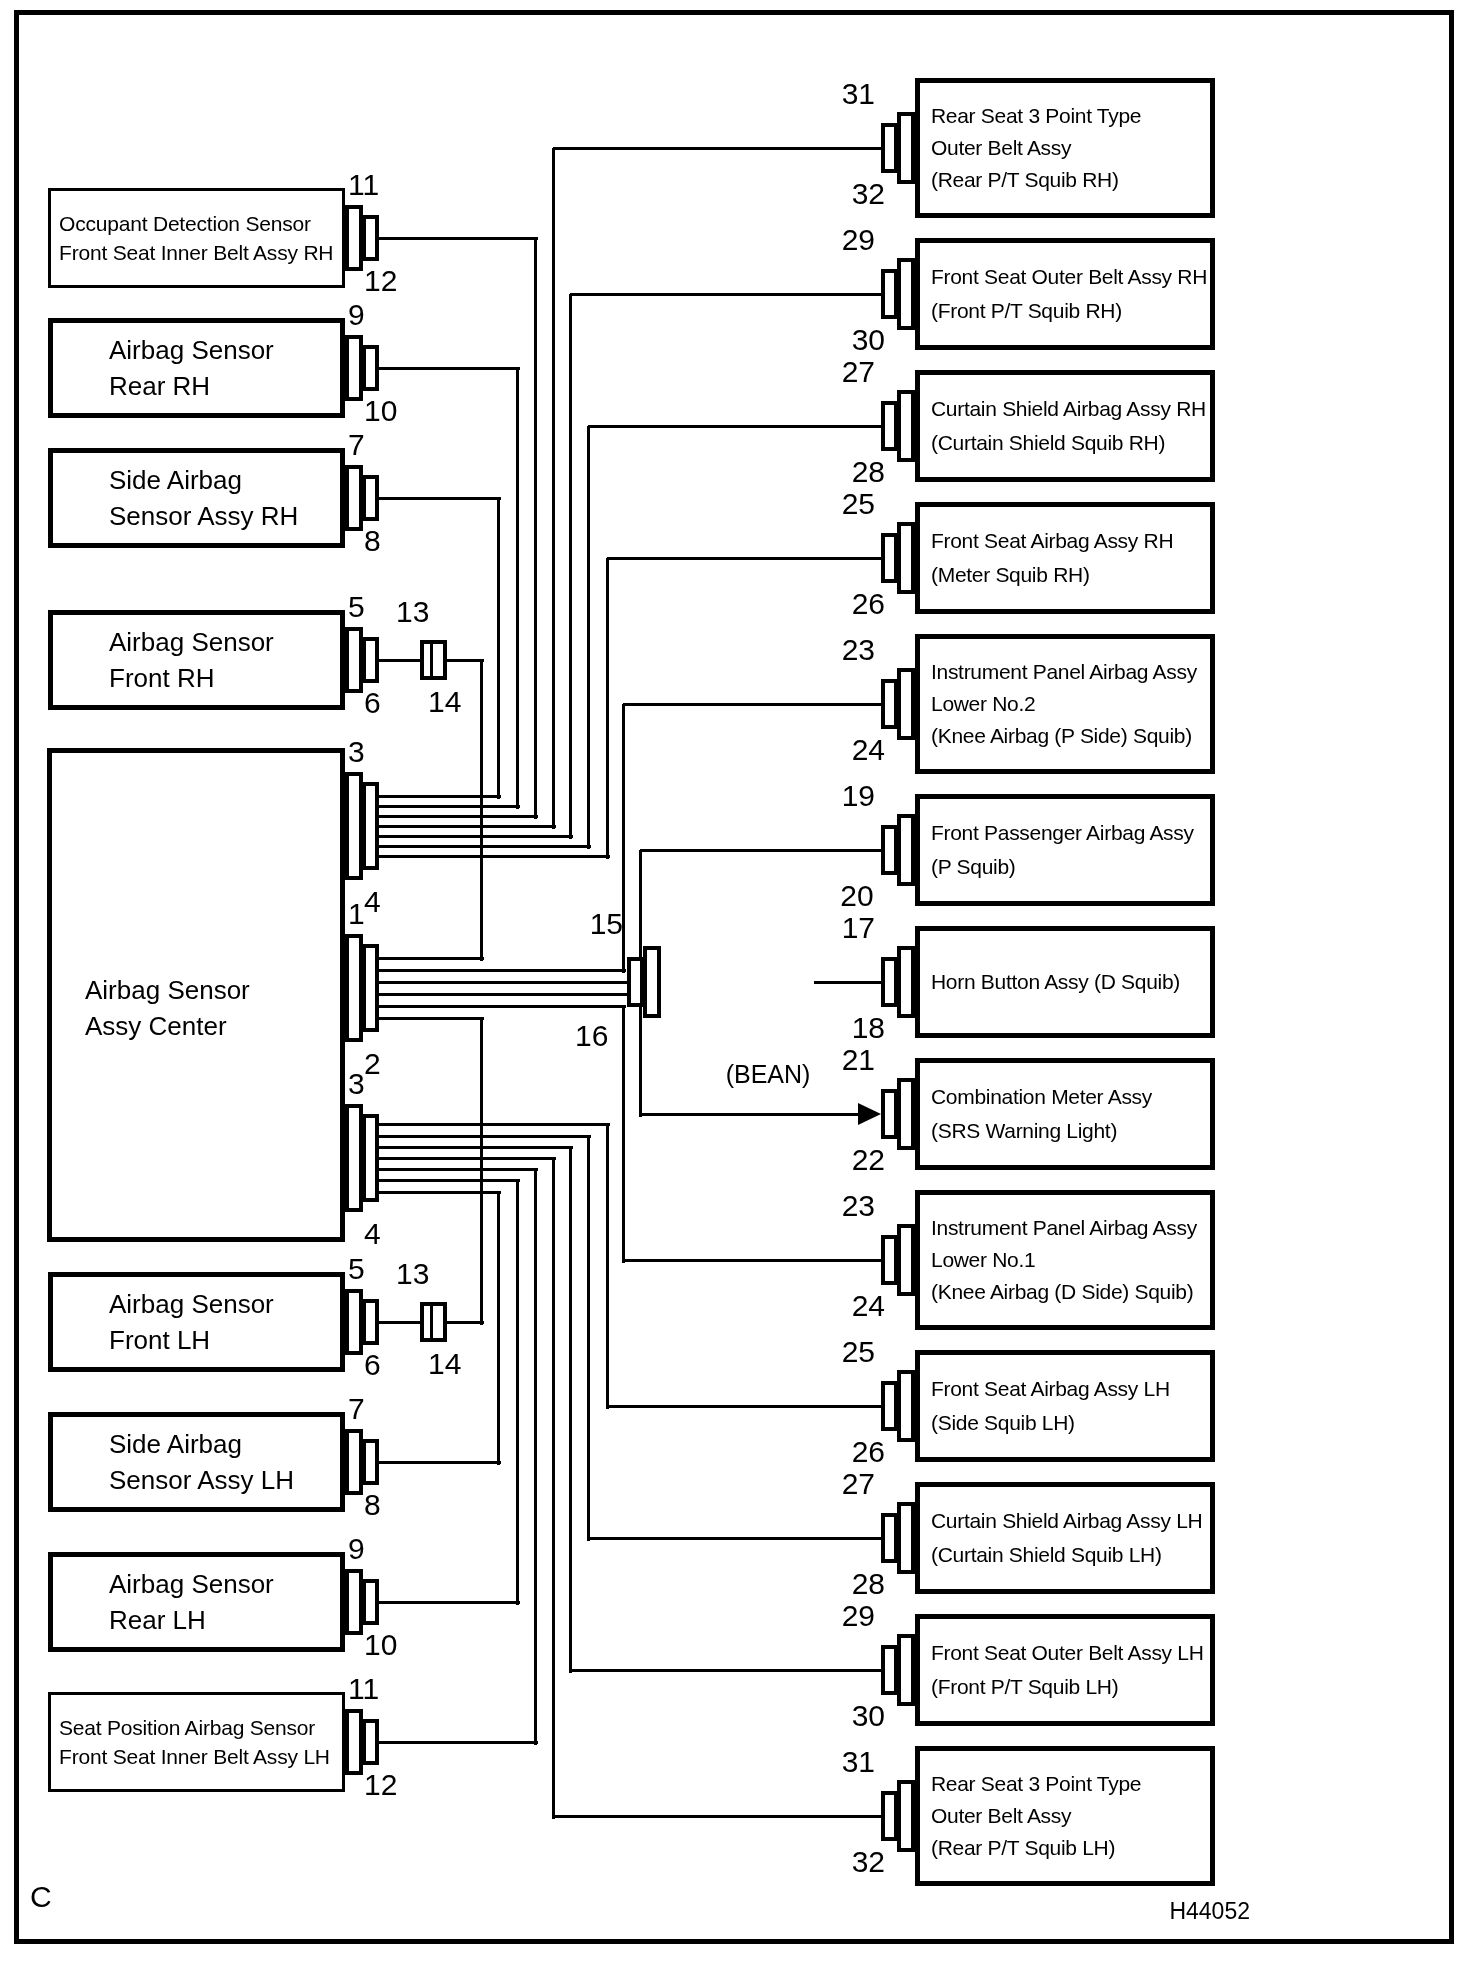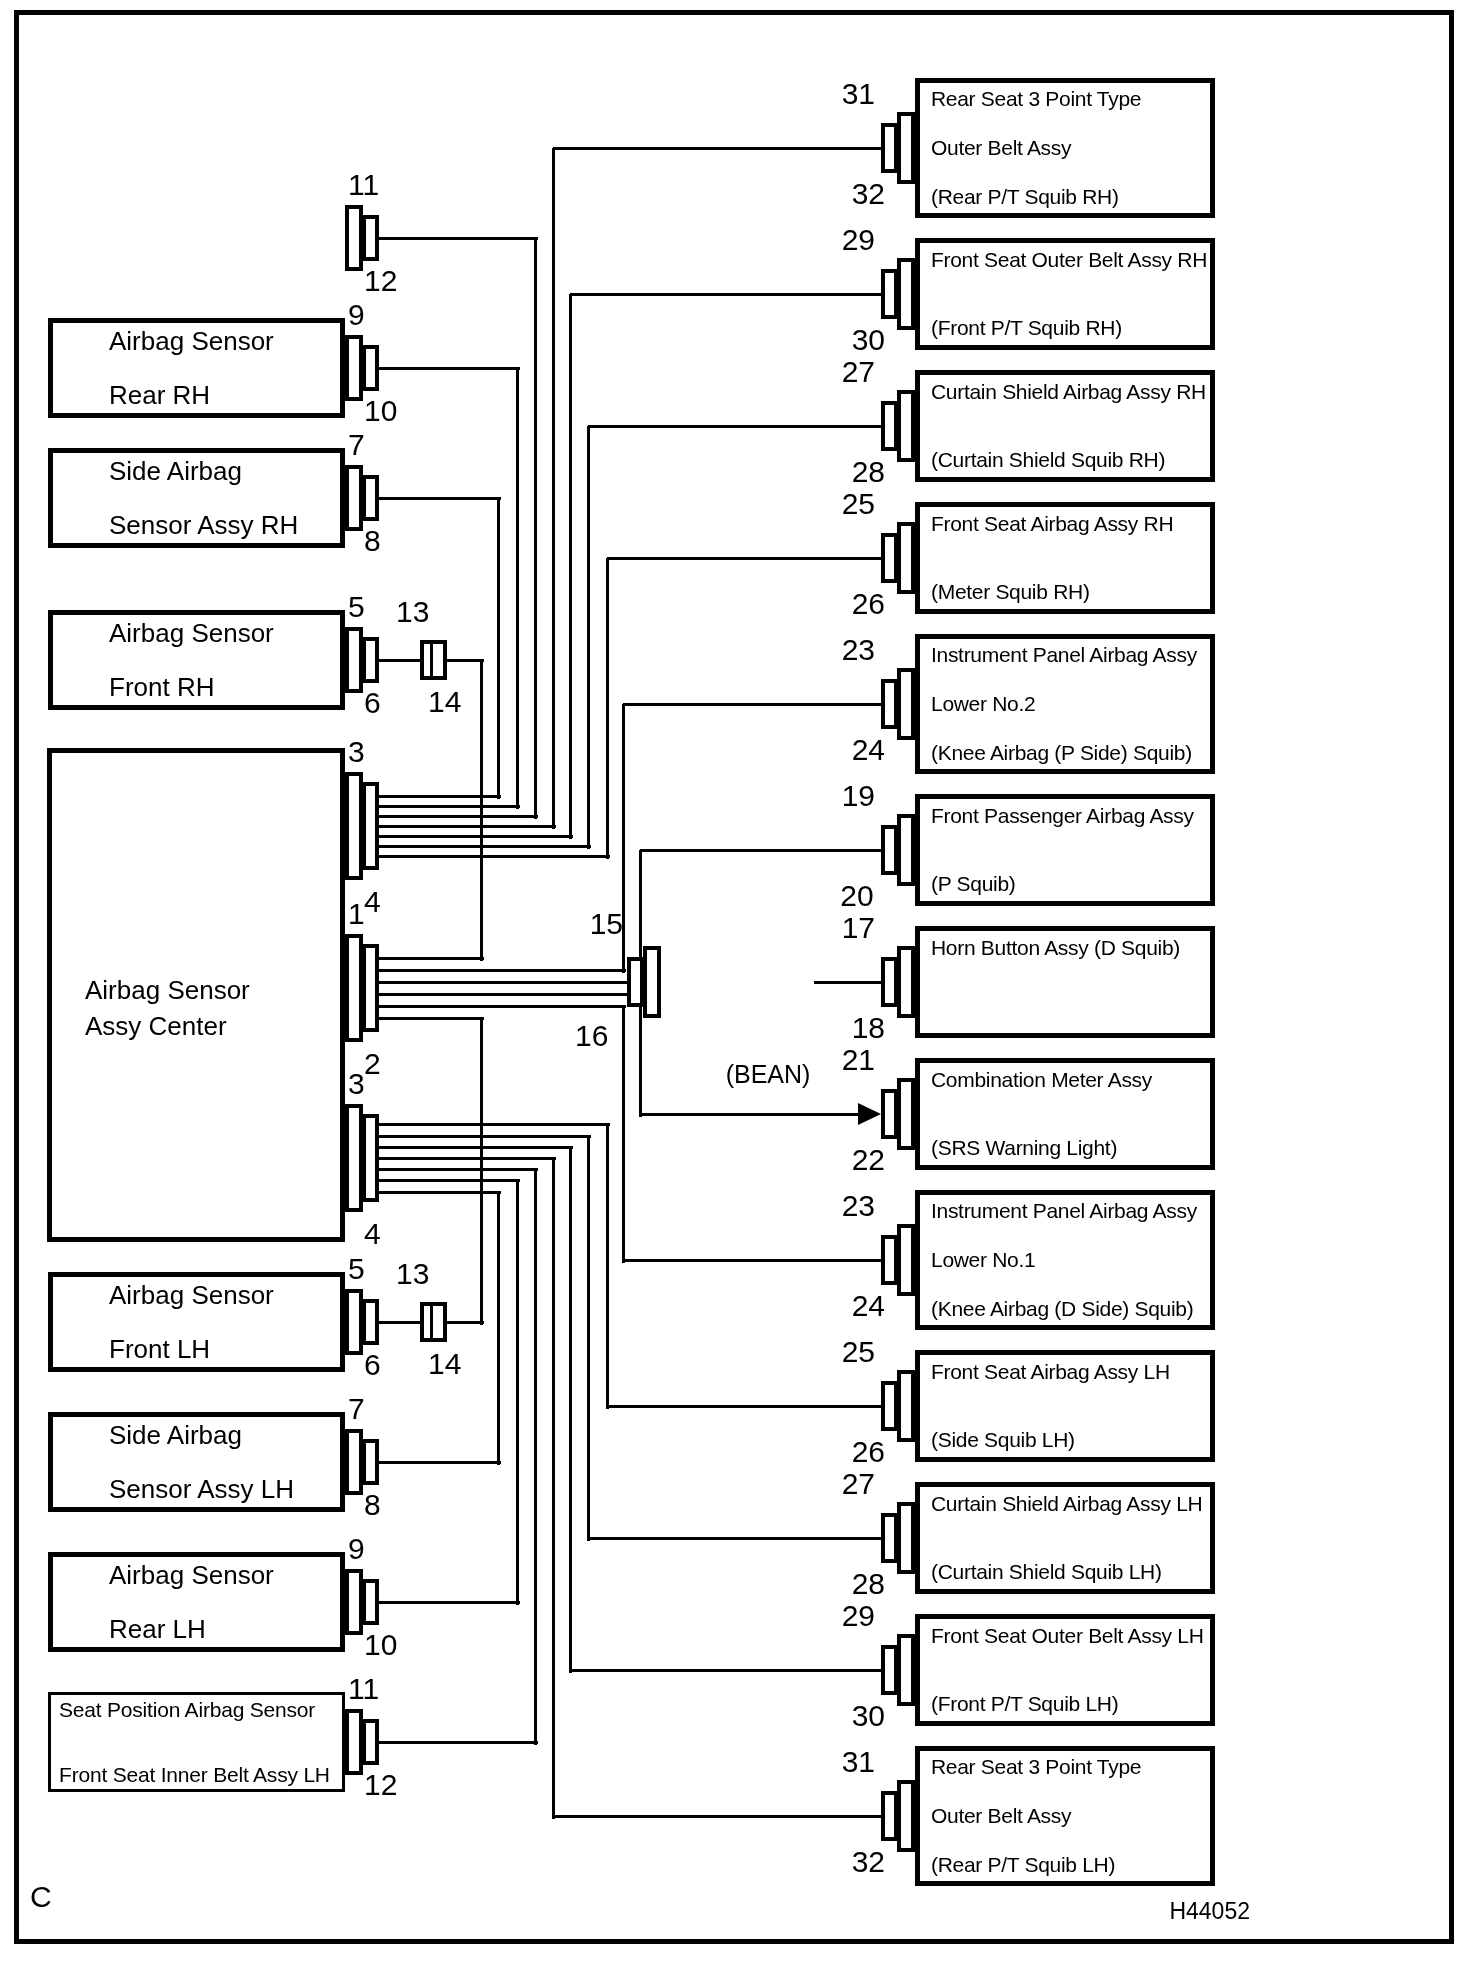--- a/index.html
+++ b/index.html
@@ -2,21 +2,21 @@
 <html><head>
 <meta charset="utf-8">
 <style>
   html,body{margin:0;padding:0;background:#ffffff;}
   #canvas{position:relative;width:1472px;height:1980px;background:#ffffff;
           font-family:"Liberation Sans", sans-serif;color:#000;overflow:hidden;}
   .abs{position:absolute;}
   .wire{background:#000;}
   .frame{left:14px;top:10px;width:1440px;height:1934px;border:5px solid #000;box-sizing:border-box;}
   .box{background:#fff;border:5px solid #000;box-sizing:border-box;display:flex;
-       flex-direction:column;justify-content:space-between;}
+       flex-direction:column;justify-content:center;}
   .box.thin{border-width:3px;}
   .tab{background:#fff;border:4px solid #000;box-sizing:border-box;}
   .conn1314{background:#fff;border:4px solid #000;box-sizing:border-box;}
   .divider{background:#000;}
   .lbl{white-space:nowrap;}
   .lb .lbl{font-size:26px;line-height:36px;}
   .lb{padding-left:56px;}
   .sb{padding-left:8px;}
   .sb .lbl{font-size:21px;line-height:29px;letter-spacing:-0.2px;}
   .rb{padding-left:11px;}
@@ -97,20 +97,24 @@
     <div class="abs wire" style="left: 607px; top: 1404.5px; width: 277px; height: 3px;"></div>
     <div class="abs wire" style="left: 378px; top: 1134.5px; width: 213px; height: 3px;"></div>
     <div class="abs wire" style="left: 586.5px; top: 1136px; width: 3px; height: 405px;"></div>
     <div class="abs wire" style="left: 588px; top: 1536.5px; width: 296px; height: 3px;"></div>
     <div class="abs wire" style="left: 378px; top: 1145.5px; width: 195px; height: 3px;"></div>
     <div class="abs wire" style="left: 568.5px; top: 1147px; width: 3px; height: 526px;"></div>
     <div class="abs wire" style="left: 570px; top: 1668.5px; width: 314px; height: 3px;"></div>
     <div class="abs wire" style="left: 378px; top: 1156.5px; width: 178px; height: 3px;"></div>
     <div class="abs wire" style="left: 551.5px; top: 1158px; width: 3px; height: 661px;"></div>
     <div class="abs wire" style="left: 553px; top: 1814.5px; width: 331px; height: 3px;"></div>
+    <div class="abs box thin sb" style="left: 48px; top: 188px; width: 297px; height: 100px;">
+      <div class="lbl">Occupant Detection Sensor</div>
+      <div class="lbl">Front Seat Inner Belt Assy RH</div>
+    </div>
     <div class="abs tab" style="left: 345px; top: 205px; width: 18px; height: 66px;"></div>
     <div class="abs tab" style="left: 362px; top: 215px; width: 17px; height: 46px;"></div>
     <div class="abs num" style="left: 348px; top: 169px;">11</div>
     <div class="abs num" style="left: 364px; top: 265px;">12</div>
     <div class="abs box lb" style="left: 48px; top: 318px; width: 297px; height: 100px;">
       <div class="lbl">Airbag Sensor</div>
       <div class="lbl">Rear RH</div>
     </div>
     <div class="abs tab" style="left: 345px; top: 335px; width: 18px; height: 66px;"></div>
     <div class="abs tab" style="left: 362px; top: 345px; width: 17px; height: 46px;"></div>

